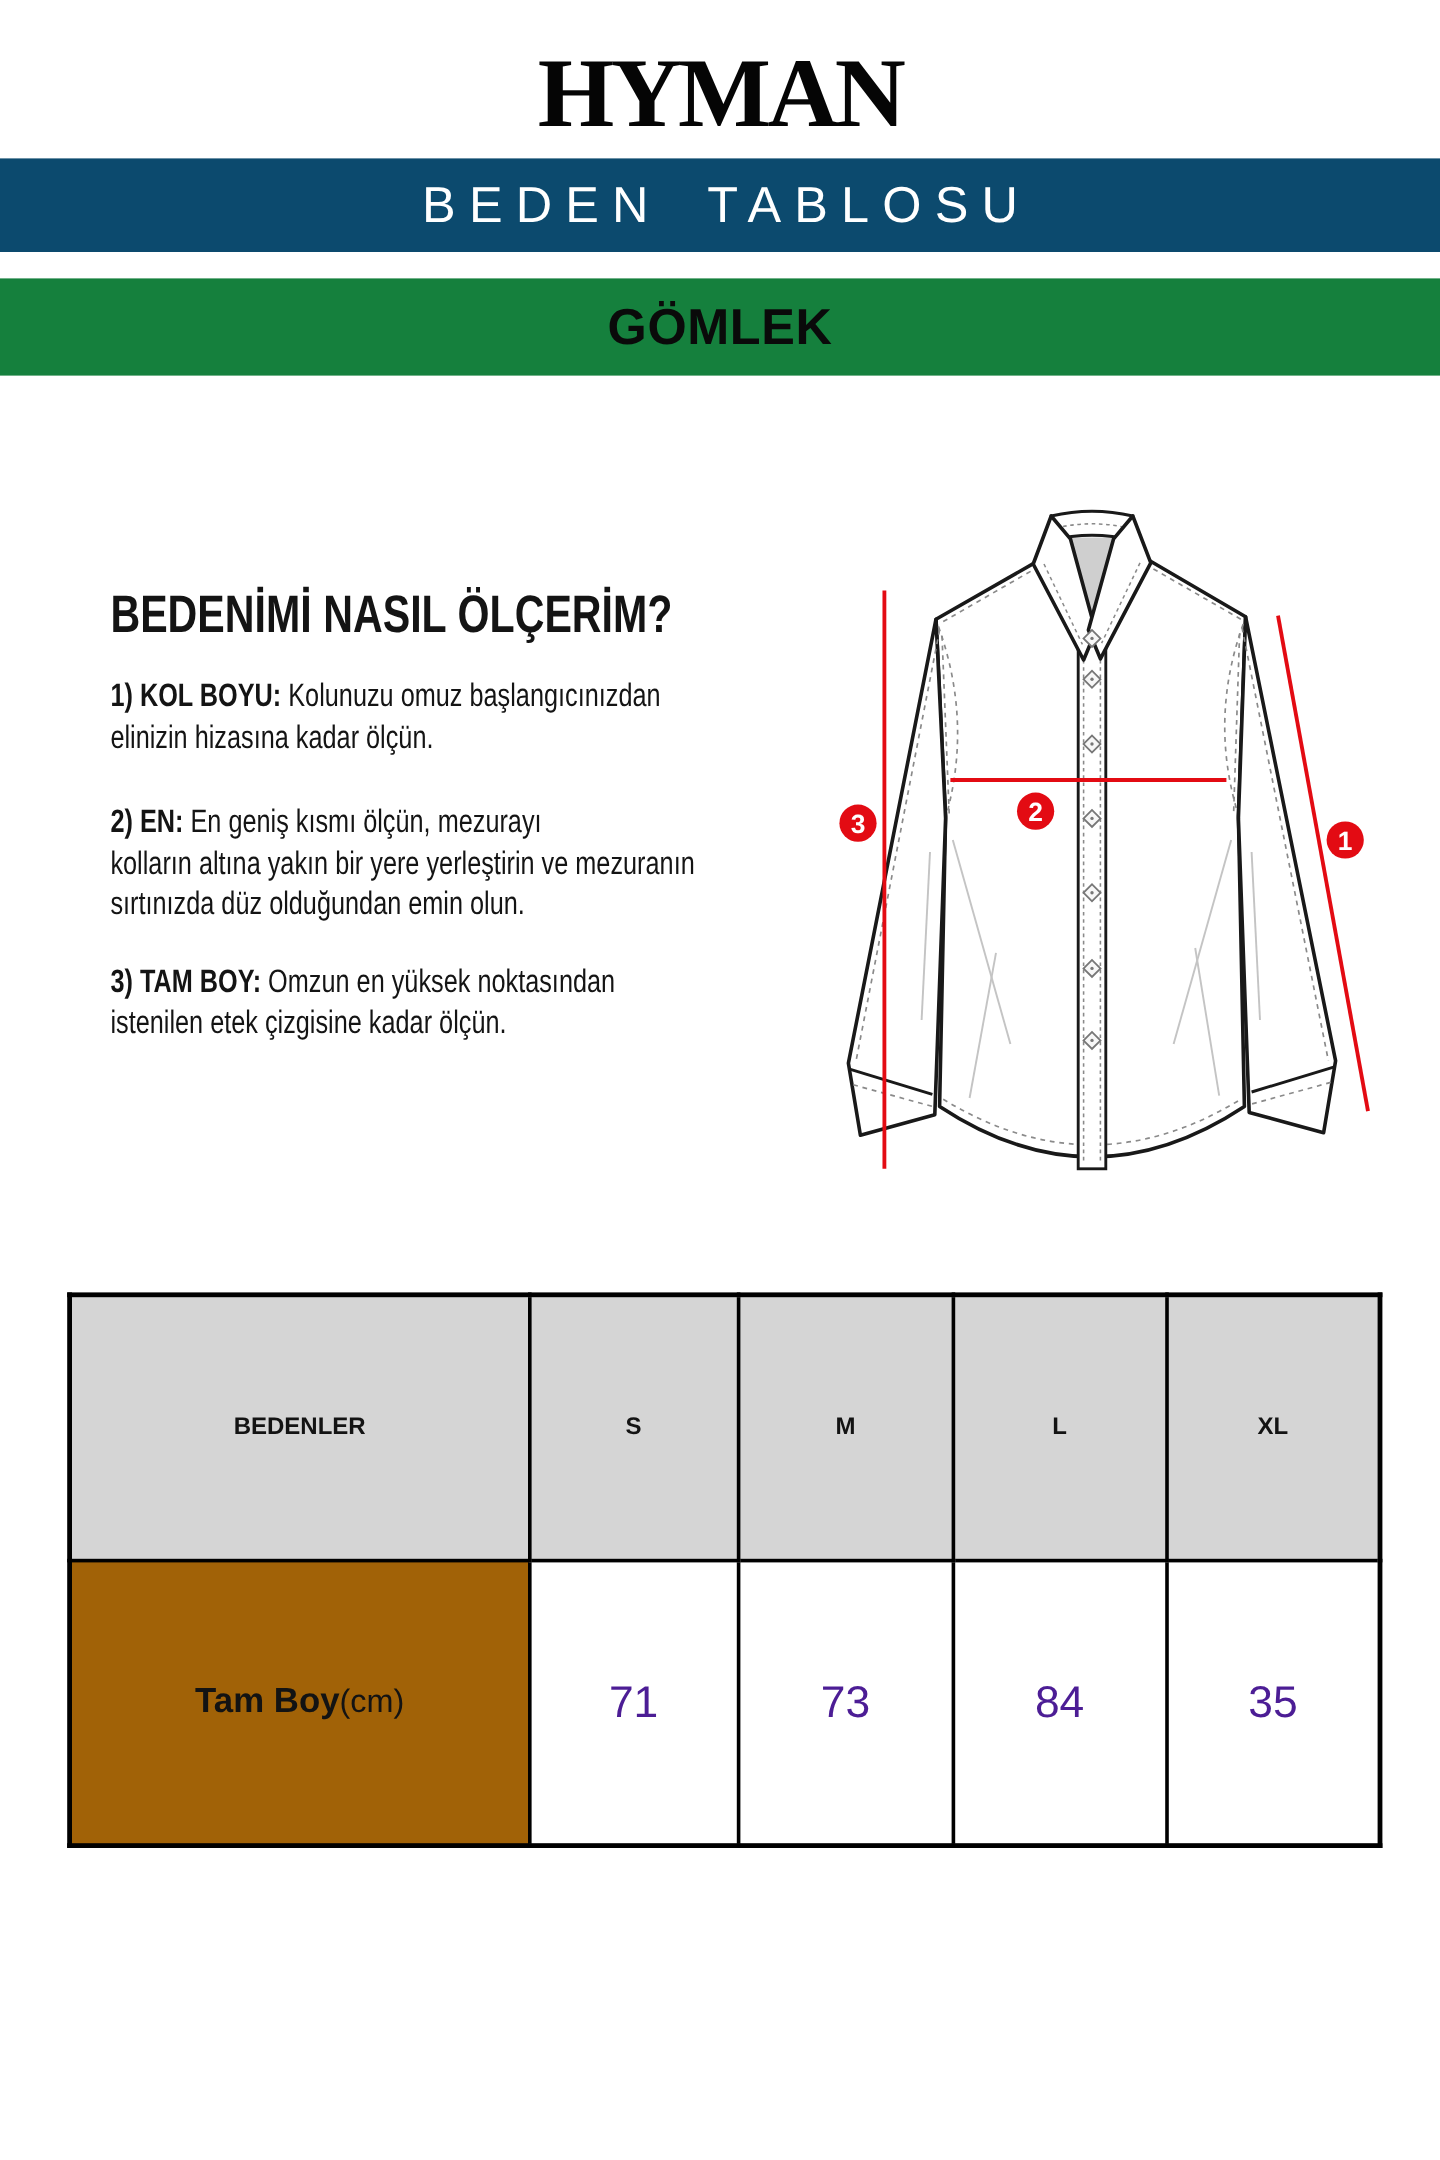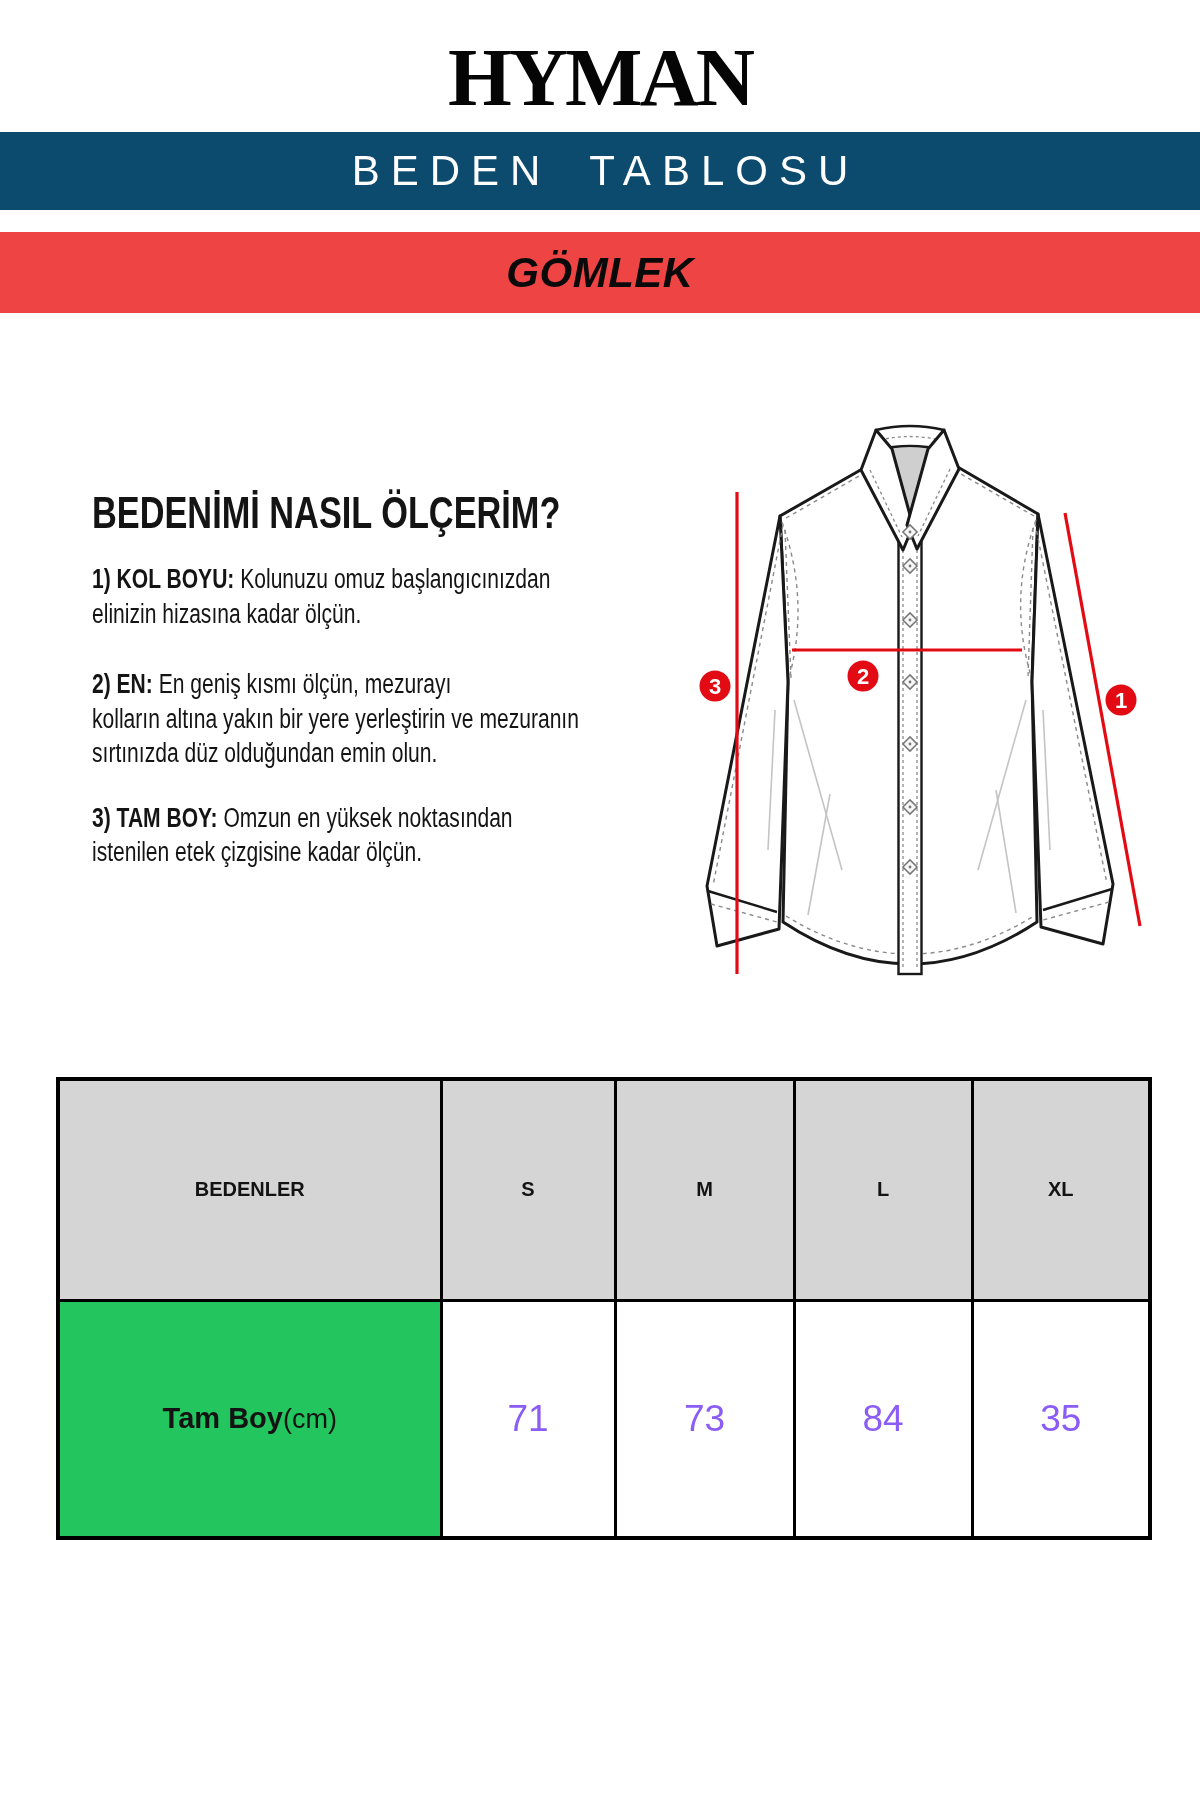--- a/index.html
+++ b/index.html
@@ -16,22 +16,22 @@
   }
   .banner{
     position:absolute;top:132px;left:0;width:1200px;height:78px;background:#0c4a6e;
     display:flex;align-items:center;justify-content:center;
   }
   .banner span{
     color:#ffffff;font-size:42px;font-weight:400;
     letter-spacing:11px;word-spacing:16px;text-indent:11px;
   }
   .category{
-    position:absolute;top:232px;left:0;width:1200px;height:81px;background:#ef4444;
-    display:flex;align-items:center;justify-content:center;font-style:italic;
+    position:absolute;top:232px;left:0;width:1200px;height:81px;background:#15803d;
+    display:flex;align-items:center;justify-content:center;
   }
   .category span{color:#0a0a0a;font-size:42px;font-weight:700;letter-spacing:.5px;}
   
   .instructions{
     position:absolute;left:92px;top:488px;width:780px;
     transform:scaleX(0.78);transform-origin:left top;color:#141414;
   }
   .instructions h1{
     font-size:44px;font-weight:700;margin:0 0 24px 0;letter-spacing:0;
   }
@@ -44,23 +44,23 @@
   .diagram{position:absolute;left:580px;top:370px;width:620px;height:620px;}
   
   table.size{
     position:absolute;left:56px;top:1077px;width:1092px;height:463px;
     border-collapse:collapse;table-layout:fixed;border:4px solid #000;
   }
   .size th,.size td{
     border:3px solid #000;text-align:center;vertical-align:middle;padding:0;
   }
   .size .hdr{background:#d5d5d5;font-size:20px;font-weight:700;color:#131313;}
-  .size .lbl{background:#22c55e;font-size:29px;font-weight:700;color:#131313;text-align:center;}
+  .size .lbl{background:#a16207;font-size:29px;font-weight:700;color:#131313;text-align:center;}
   .size .lbl .unit{font-weight:400;font-size:27px;}
-  .size .val{background:#ffffff;font-size:37px;font-weight:400;color:#8b5cf6;margin-left:20px;}
+  .size .val{background:#ffffff;font-size:37px;font-weight:400;color:#4c1d95;margin-left:20px;}
 </style>
 </head>
 <body>
 
 <div class="logo">HYMAN</div>
 
 <div class="banner">
   <span>BEDEN TABLOSU</span>
 </div>
 

